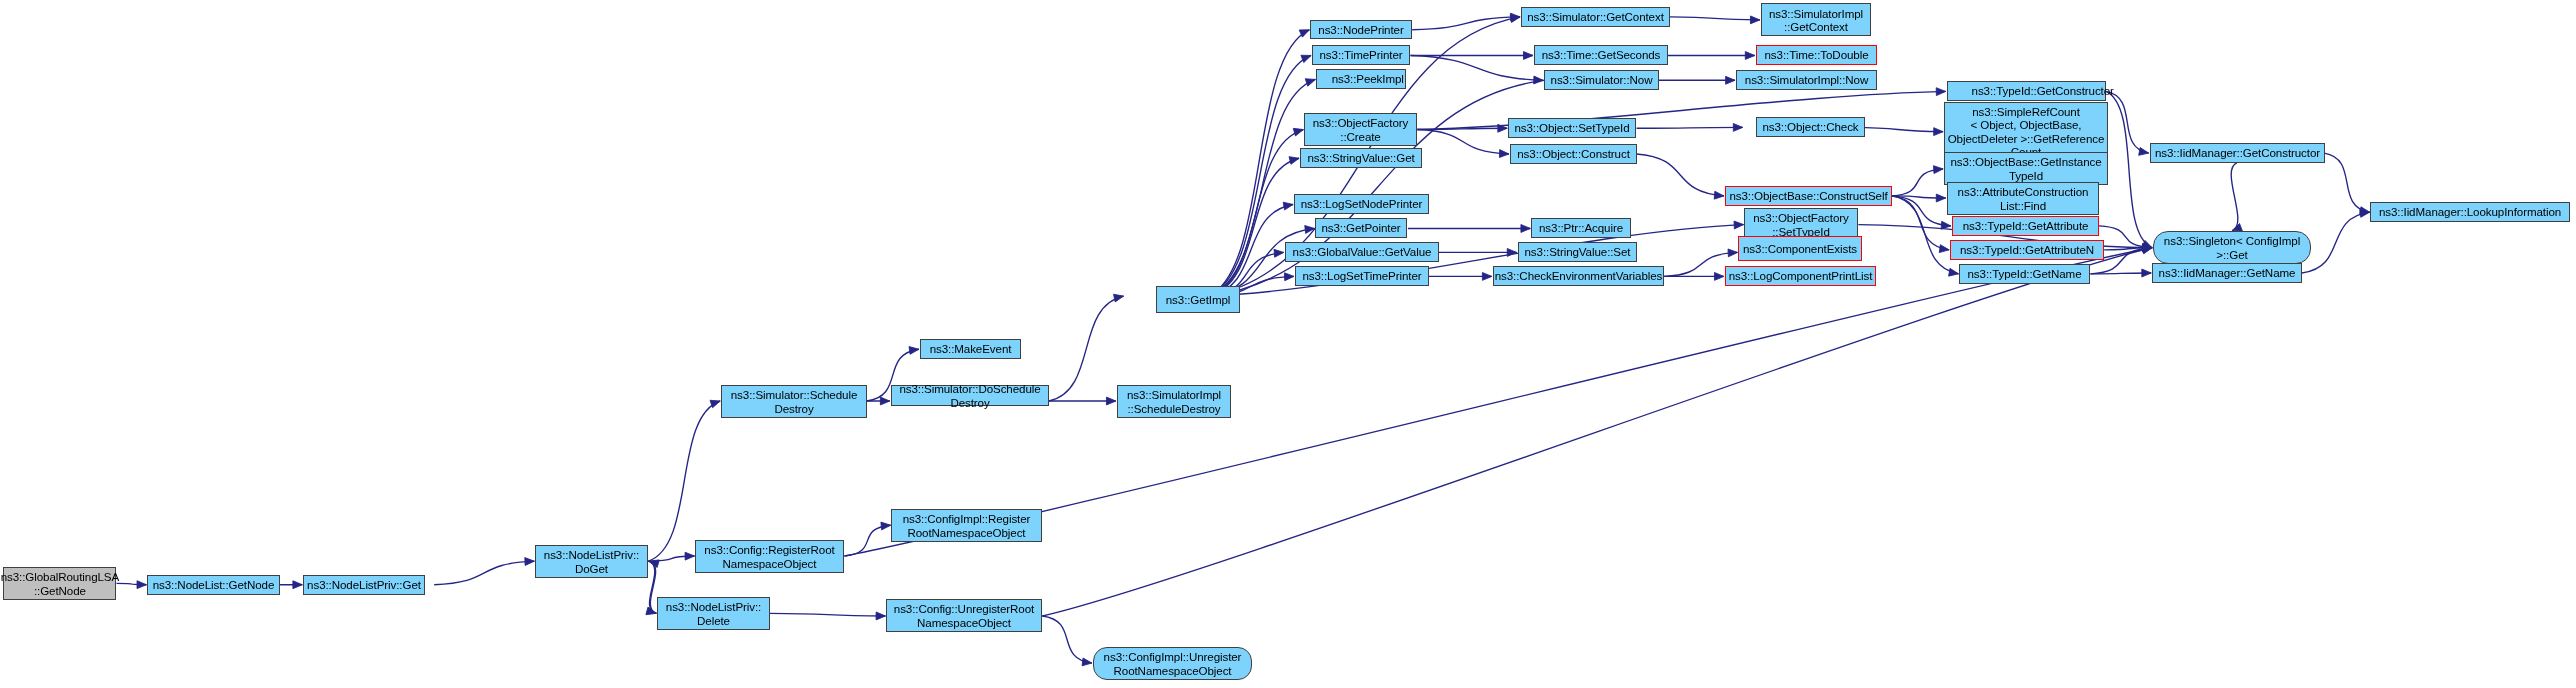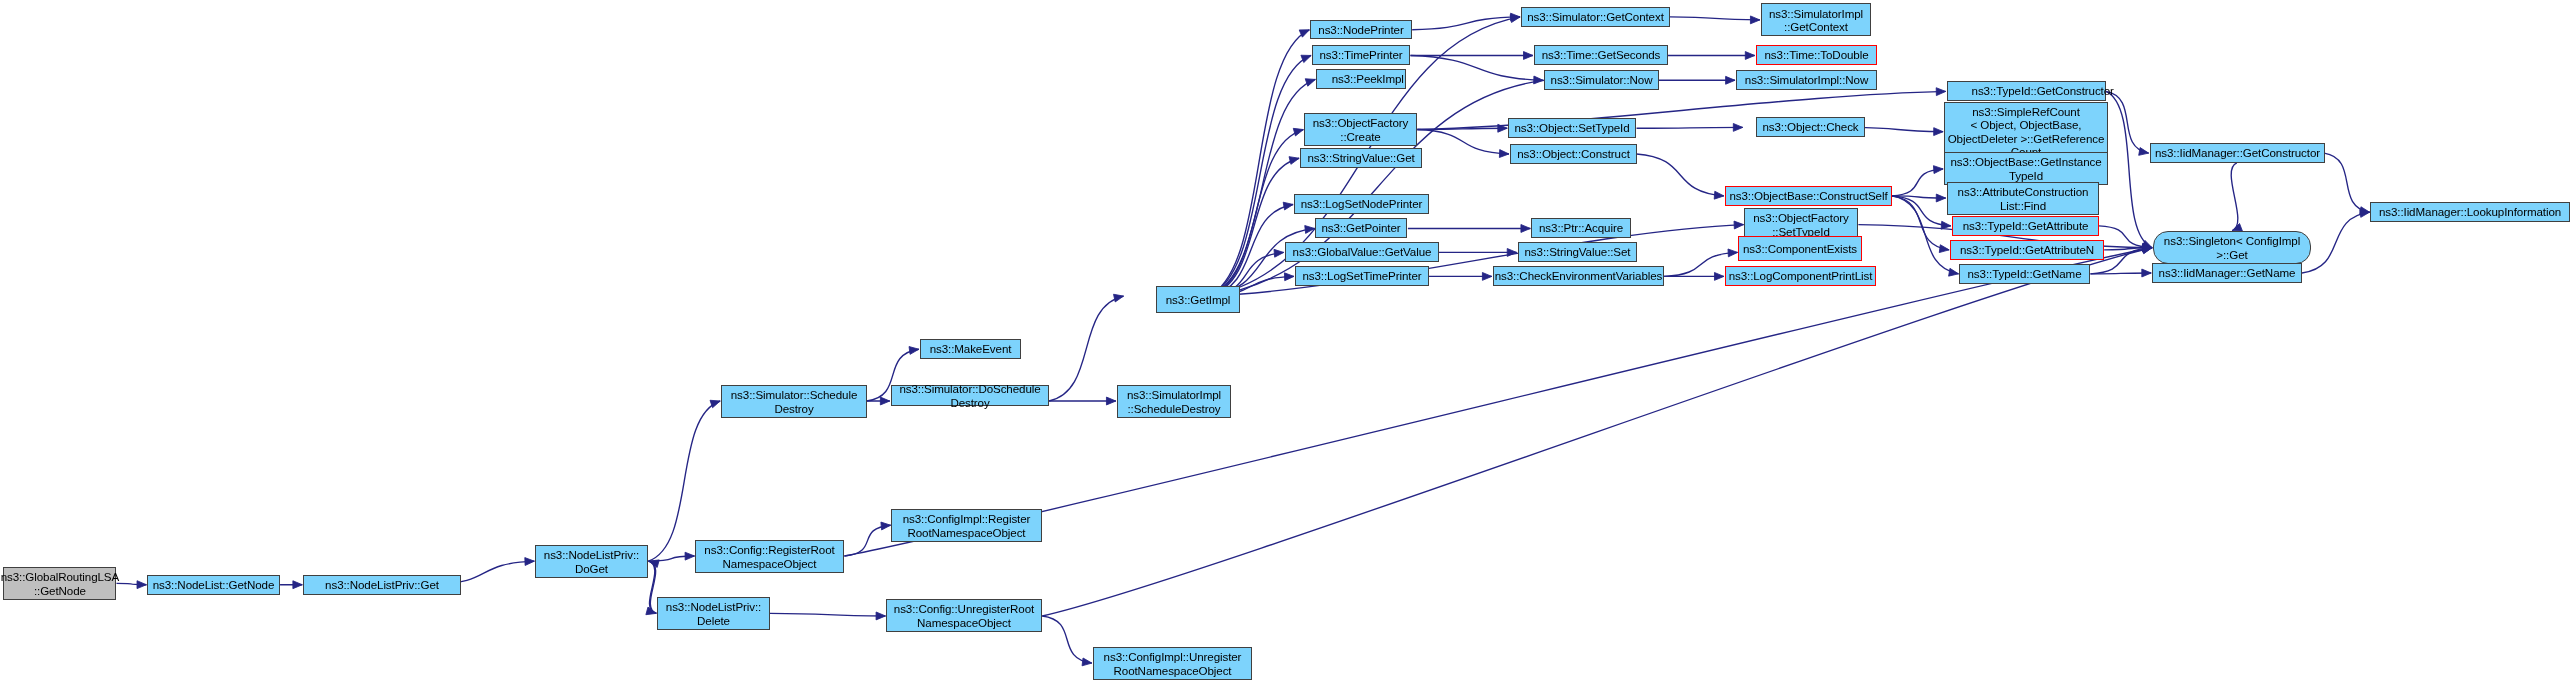--- a/index.html
+++ b/index.html
@@ -166,32 +166,32 @@
         <path d="M 2612 190 C 2591.525 197.9, 2626.975 261.1, 2606.5 269"></path>
         <polygon points="2606.5,269 2615.1067298036232,260.7486848268038 2618.418465103554,269.33194815162346"></polygon>
         <path d="M 2688 318.5 C 2741.55 311.4, 2713.45 254.6, 2767 247.5"></path>
         <polygon points="2767,247.5 2756.7000351687143,253.50589081438198 2755.490822740778,244.38570412198783"></polygon>
       </g>
   </svg>
   <div id="node-layer">
       <div class="node root" style="left: 3.4px; top: 567px; width: 113px; height: 33px;">ns3::GlobalRoutingLSA
 ::GetNode</div>
       <div class="node" style="left: 147px; top: 575px; width: 133px; height: 19.7px;">ns3::NodeList::GetNode</div>
-      <div class="node" style="left: 303px; top: 575px; width: 158px; height: 19.7px;">ns3::NodeListPriv::Get</div>
+      <div class="node" style="left: 303px; top: 575px; width: 122px; height: 19.7px;">ns3::NodeListPriv::Get</div>
       <div class="node" style="left: 535px; top: 545px; width: 113px; height: 33px;">ns3::NodeListPriv::
 DoGet</div>
       <div class="node" style="left: 657px; top: 597px; width: 113px; height: 33px;">ns3::NodeListPriv::
 Delete</div>
       <div class="node" style="left: 695px; top: 540px; width: 149px; height: 33px;">ns3::Config::RegisterRoot
 NamespaceObject</div>
       <div class="node" style="left: 891px; top: 509px; width: 151px; height: 33px;">ns3::ConfigImpl::Register
 RootNamespaceObject</div>
       <div class="node" style="left: 886px; top: 599px; width: 156px; height: 33px;">ns3::Config::UnregisterRoot
 NamespaceObject</div>
-      <div class="node" style="left: 1093px; top: 647px; width: 159px; height: 33px;">ns3::ConfigImpl::Unregister
+      <div class="node" style="left: 1093px; top: 647px; width: 159px; height: 33px; border-radius: 14px;">ns3::ConfigImpl::Unregister
 RootNamespaceObject</div>
       <div class="node" style="left: 721px; top: 385px; width: 146px; height: 33px;">ns3::Simulator::Schedule
 Destroy</div>
       <div class="node" style="left: 891px; top: 385px; width: 158px; height: 21px;">ns3::Simulator::DoSchedule
 Destroy</div>
       <div class="node" style="left: 1117px; top: 385px; width: 114px; height: 33px;">ns3::SimulatorImpl
 ::ScheduleDestroy</div>
       <div class="node" style="left: 920px; top: 339px; width: 101px; height: 19.7px;">ns3::MakeEvent</div>
       <div class="node" style="left: 1124px; top: 286px; width: 84px; height: 27px; margin-left: 32px;">ns3::GetImpl</div>
       <div class="node" style="left: 1310px; top: 19.7px; width: 102px; height: 19.7px;">ns3::NodePrinter</div>

